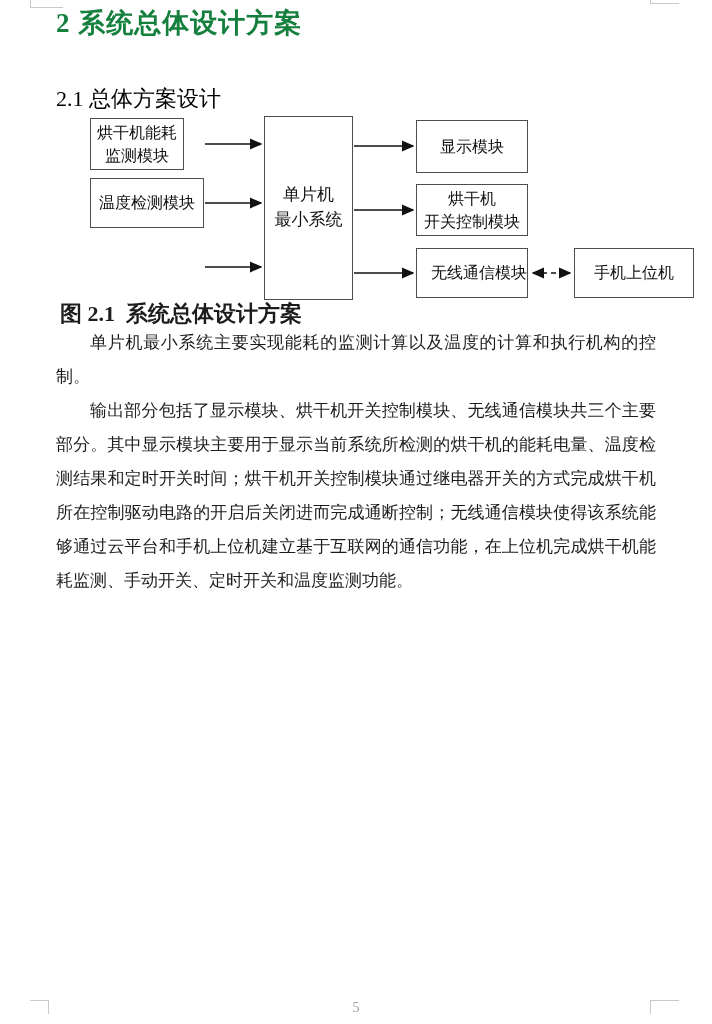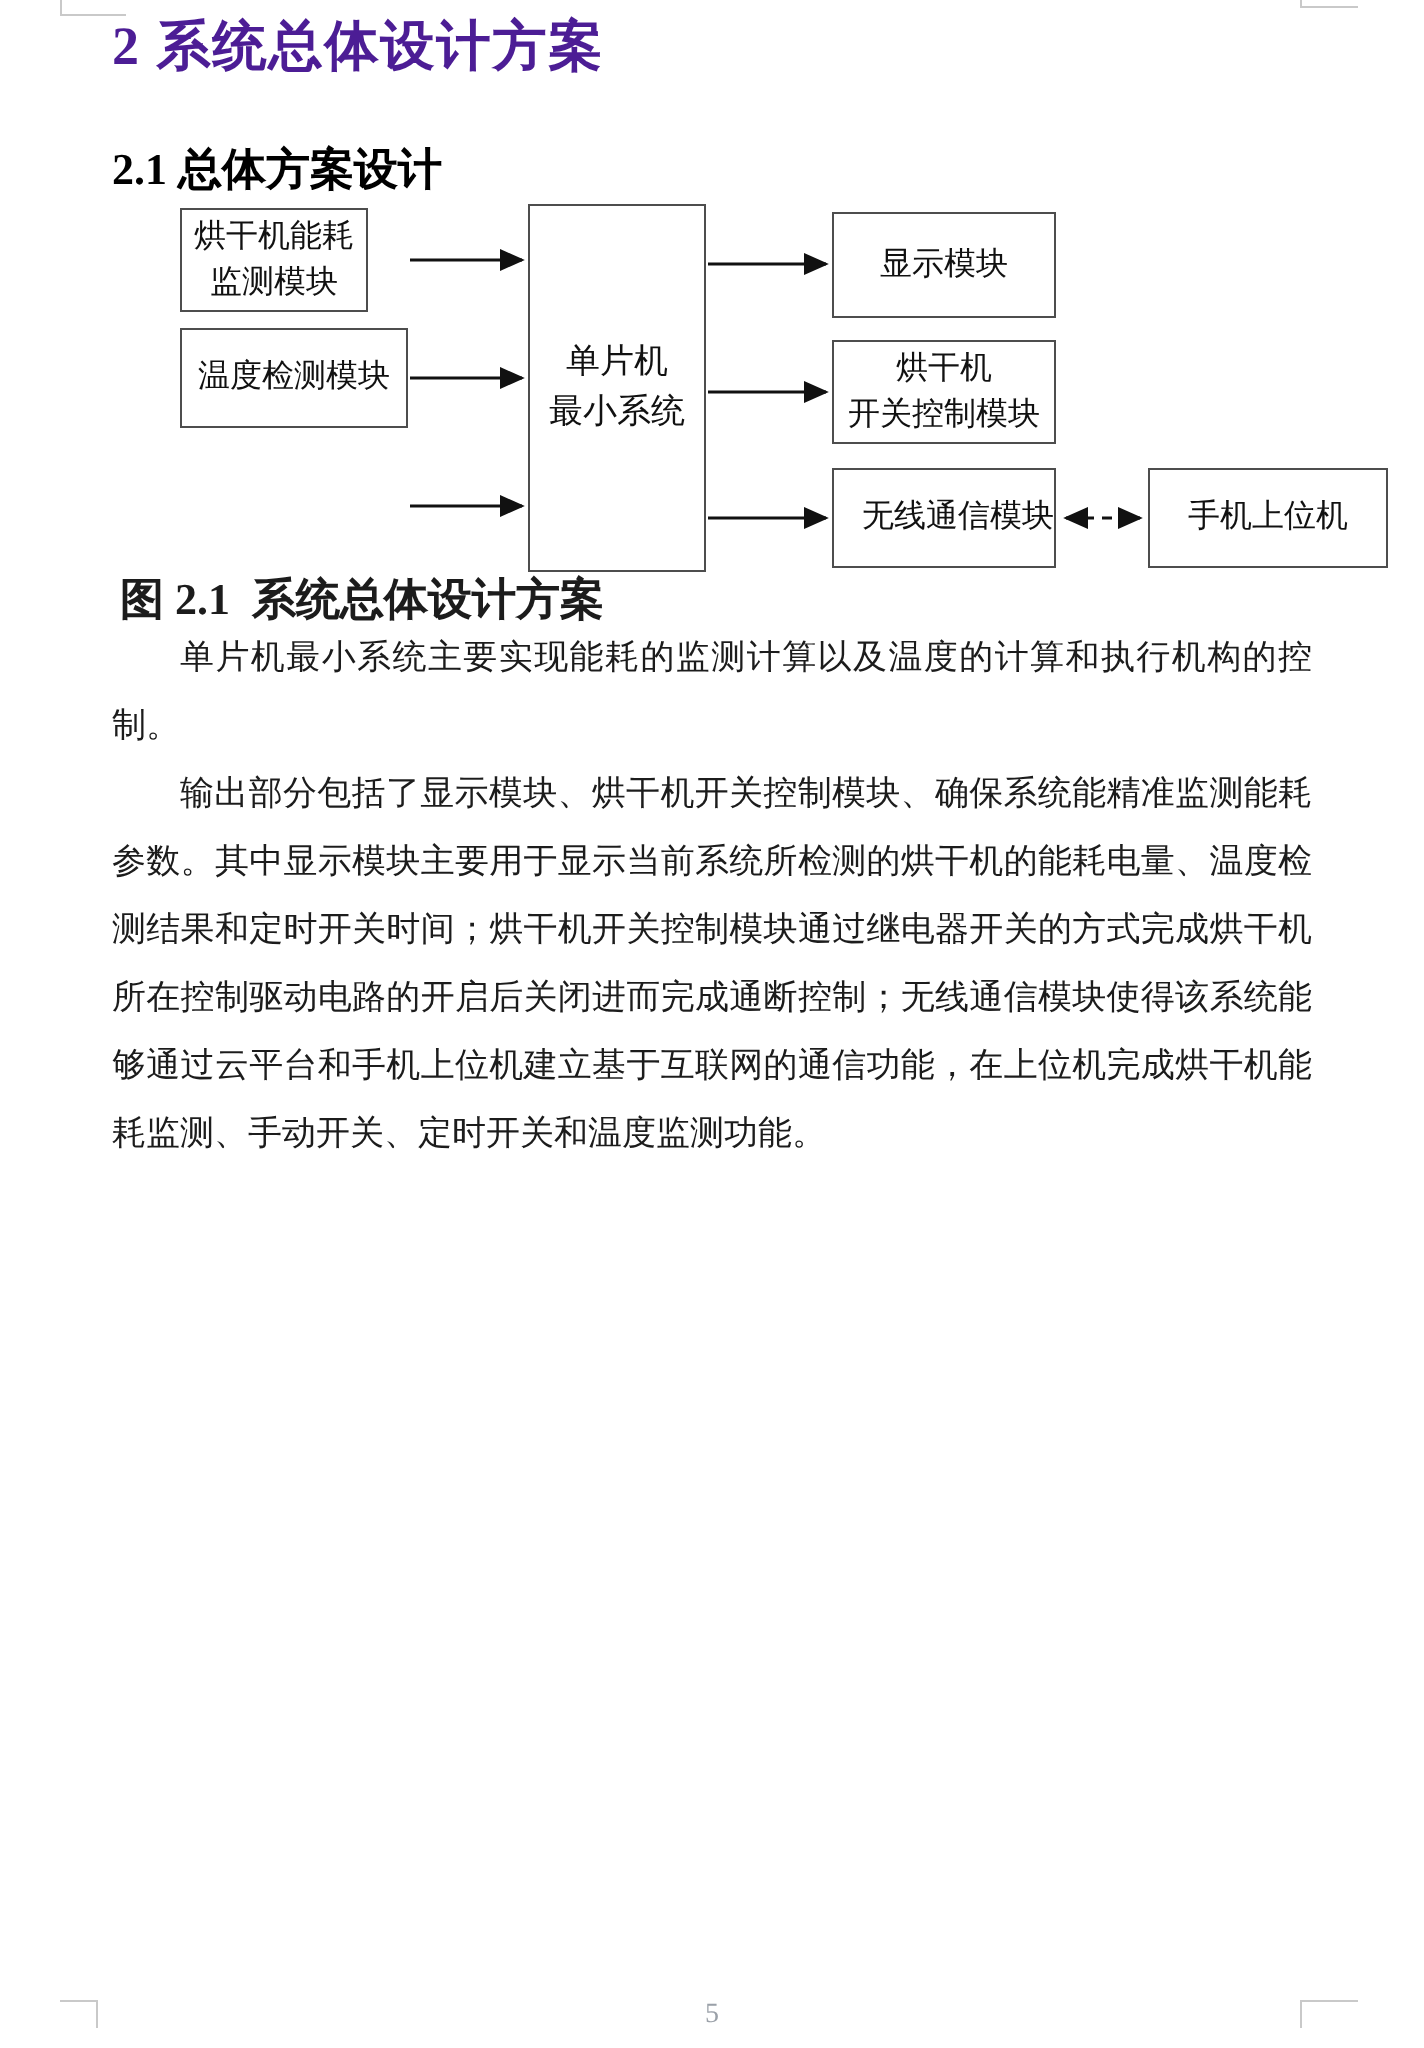--- a/index.html
+++ b/index.html
@@ -11,28 +11,28 @@
     box-sizing: border-box;
     padding: 0 56px;
     overflow: hidden;
     font-family: "Liberation Serif", "DejaVu Serif", serif;
     color: #1c1c1c;
   }
   h1.chapter {
     margin: 6px 0 0 0;
     font-size: 27px;
     font-weight: 700;
-    color: #4c1d95;
+    color: #15803d;
     letter-spacing: 1px;
     line-height: 34px;
   }
   h2.section {
-    margin: 30px 0 0 0;
+    margin: 44px 0 0 0;
     font-size: 22px;
-    font-weight: 700;
+    font-weight: 400;
     color: #000;
     line-height: 30px;
   }
   p.body {
     margin: 0;
     font-size: 17px;
     line-height: 34px;
     text-align: justify;
     text-indent: 2em;
   }
@@ -148,21 +148,21 @@
       <span>无线通信模块</span>
     </div>
     <div class="dbox" id="b-phone">
       <span>手机上位机</span>
     </div>
   </div>
 
   <p class="caption">图 2.1  系统总体设计方案</p>
 
   <p class="body">单片机最小系统主要实现能耗的监测计算以及温度的计算和执行机构的控制。</p>
-  <p class="body">输出部分包括了显示模块、烘干机开关控制模块、确保系统能精准监测能耗参数。其中显示模块主要用于显示当前系统所检测的烘干机的能耗电量、温度检测结果和定时开关时间；烘干机开关控制模块通过继电器开关的方式完成烘干机所在控制驱动电路的开启后关闭进而完成通断控制；无线通信模块使得该系统能够通过云平台和手机上位机建立基于互联网的通信功能，在上位机完成烘干机能耗监测、手动开关、定时开关和温度监测功能。</p>
+  <p class="body">输出部分包括了显示模块、烘干机开关控制模块、无线通信模块共三个主要部分。其中显示模块主要用于显示当前系统所检测的烘干机的能耗电量、温度检测结果和定时开关时间；烘干机开关控制模块通过继电器开关的方式完成烘干机所在控制驱动电路的开启后关闭进而完成通断控制；无线通信模块使得该系统能够通过云平台和手机上位机建立基于互联网的通信功能，在上位机完成烘干机能耗监测、手动开关、定时开关和温度监测功能。</p>
 
   <div class="mark tl"></div>
   <div class="mark tr"></div>
   <div class="mark bl"></div>
   <div class="mark br"></div>
   <div class="pageno">5</div>
 
 </div>
 
 </body></html>

